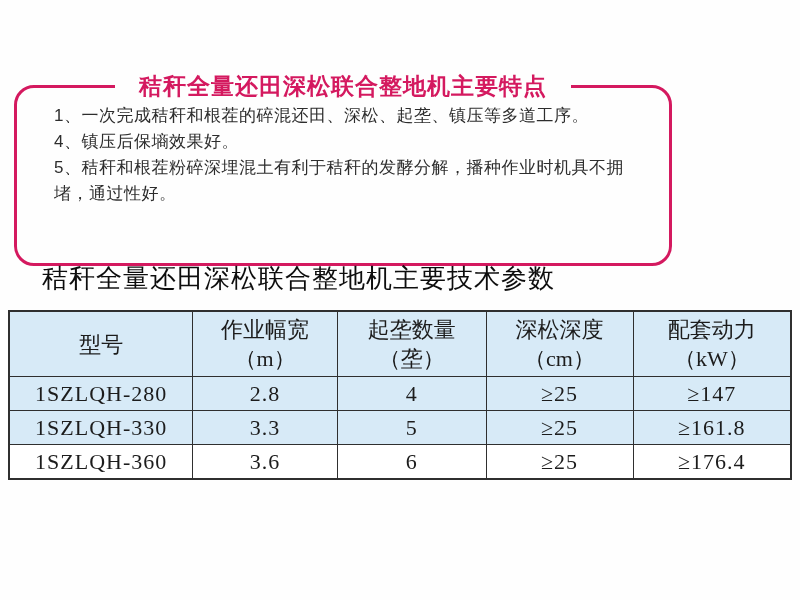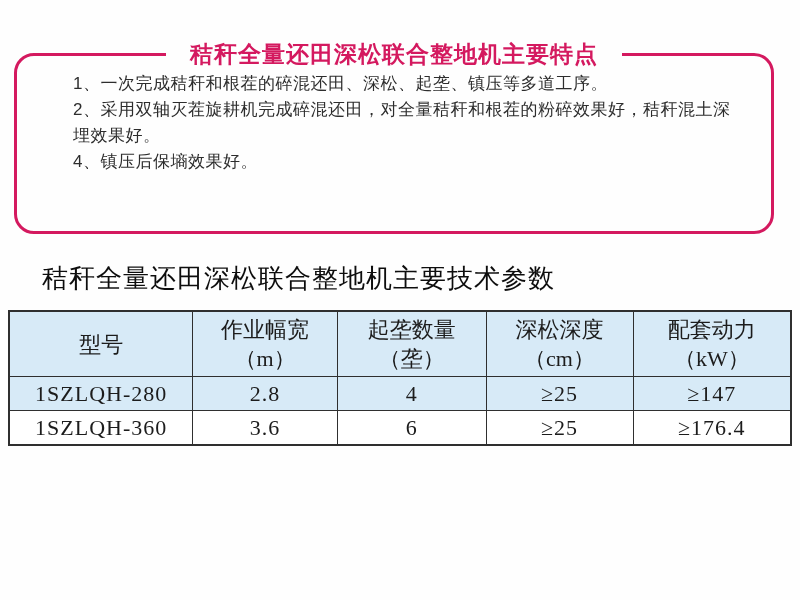--- a/index.html
+++ b/index.html
@@ -8,22 +8,22 @@
     background:#fefefe;
     font-family:"Liberation Sans","DejaVu Sans",sans-serif;
     position:relative;
     overflow:hidden;
   }
   .page{position:absolute;inset:0;}
 
   
   .feature-box{
     position:absolute;
-    left:14px;top:53px;
-    width:760px;height:181px;
+    left:14px;top:85px;
+    width:658px;height:181px;
     box-sizing:border-box;
     border:3px solid var(--accent);
     border-radius:20px;
     background:transparent;
   }
   .feature-title{
     position:absolute;
     top:-16px;
     left:50%;
     transform:translateX(-50%);
@@ -34,21 +34,21 @@
     font-size:23px;
     line-height:29px;
     font-weight:bold;
     color:var(--accent);
     white-space:nowrap;
     letter-spacing:1px;
   }
   .feature-list{
     position:absolute;
     left:0;top:0;right:0;
-    padding:15px 34px 0 56px;
+    padding:15px 34px 0 37px;
   }
   .feature-list p{
     margin:0;
     font-size:17px;
     line-height:26px;
     color:#2d2d2d;
     letter-spacing:0.5px;
   }
 
   
@@ -104,22 +104,22 @@
 </style>
 </head>
 <body>
 
 <div class="page">
 
   <section class="feature-box">
     <h1 class="feature-title">秸秆全量还田深松联合整地机主要特点</h1>
     <div class="feature-list">
         <p>1、一次完成秸秆和根茬的碎混还田、深松、起垄、镇压等多道工序。</p>
-        <p>2、采用双轴灭茬旋耕机完成碎混还田，对全量秸秆和根茬的粉碎效果好，秸秆混土深埋效果好。</p>
         <p>4、镇压后保墒效果好。</p>
+        <p>5、秸秆和根茬粉碎深埋混土有利于秸秆的发酵分解，播种作业时机具不拥堵，通过性好。</p>
       </div>
   </section>
 
   <h2 class="specs-heading">秸秆全量还田深松联合整地机主要技术参数</h2>
 
   <table class="specs-table">
     <colgroup>
       <col class="c1">
         <col class="c2">
         <col class="c3">
@@ -150,20 +150,27 @@
         </tr>
     </thead>
     <tbody>
         <tr class="alt">
           <td>1SZLQH-280</td>
           <td>2.8</td>
           <td>4</td>
           <td>≥25</td>
           <td>≥147</td>
         </tr>
+        <tr class="alt">
+          <td>1SZLQH-330</td>
+          <td>3.3</td>
+          <td>5</td>
+          <td>≥25</td>
+          <td>≥161.8</td>
+        </tr>
         <tr>
           <td>1SZLQH-360</td>
           <td>3.6</td>
           <td>6</td>
           <td>≥25</td>
           <td>≥176.4</td>
         </tr>
       </tbody>
   </table>
 

